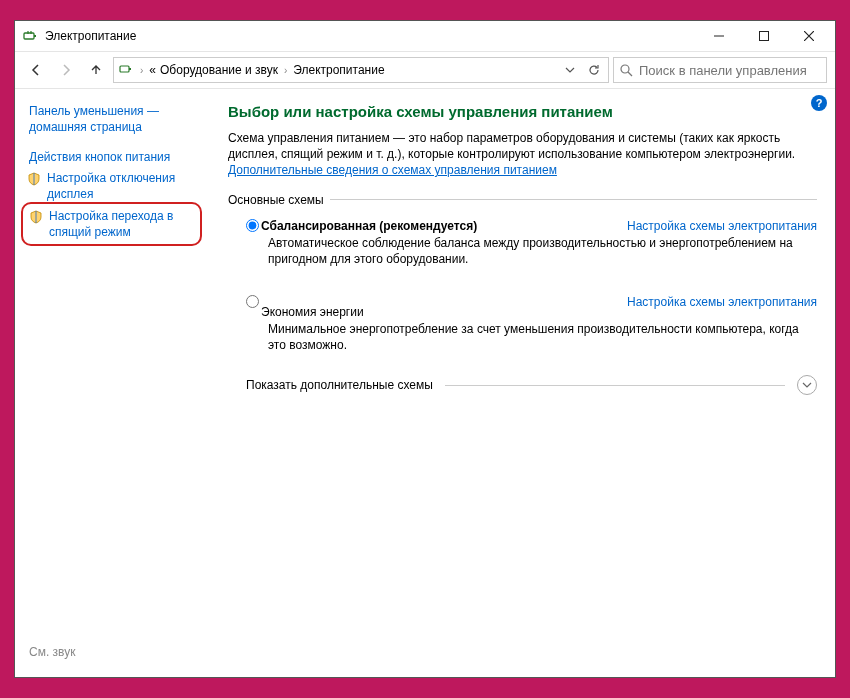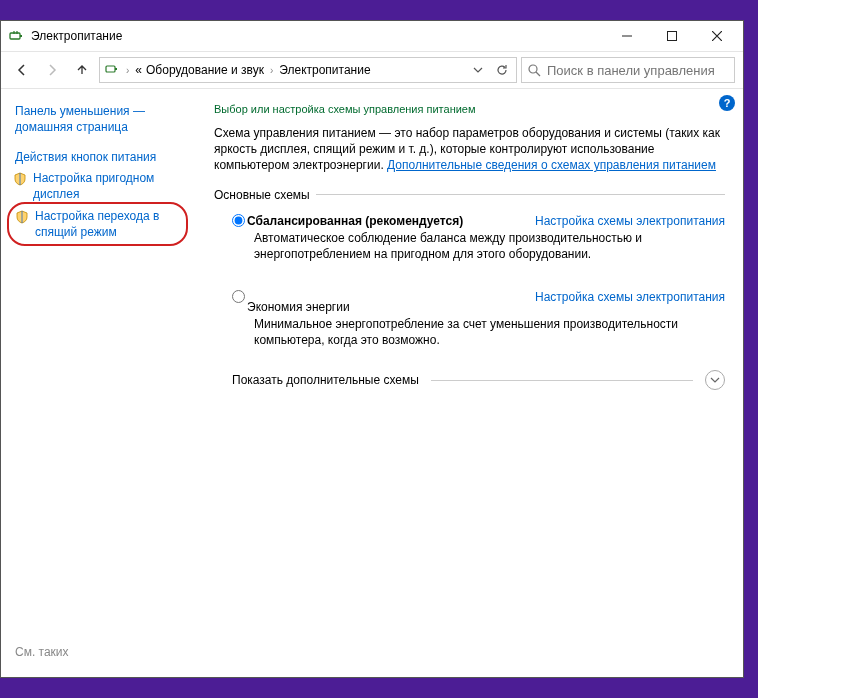--- a/index.html
+++ b/index.html
@@ -4,25 +4,25 @@
 <style>
   html, body {
     margin: 0;
     padding: 0;
     font-family: "Segoe UI", Arial, sans-serif;
     font-size: 12px;
     background: #fff;
     color: #000;
   }
   .window {
-    width: 758px;
+    width: 850px;
     height: 698px;
     box-sizing: border-box;
-    padding: 20px 14px 20px 0;
-    background: #4c1d95;
+    padding: 20px 14px 20px 14px;
+    background: #be185d;
   }
   .inner {
     width: 100%;
     height: 100%;
     border: 1px solid #555;
     box-sizing: border-box;
     display: flex;
     flex-direction: column;
     background: #fff;
   }
@@ -121,37 +121,37 @@
     padding: 4px 2px 10px 2px;
     line-height: 1.35;
   }
   .side-row {
     display:flex; align-items:flex-start; gap:4px;
   }
   .side-row .icon { width:16px; flex:0 0 16px; margin-top:2px; }
   .side-row .txt { flex:1; }
   .highlight {
     border: 2.5px solid #d02020;
-    border-radius: 18px;
+    border-radius: 10px;
     padding: 4px 6px;
     margin-left: -6px;
   }
   .side-spacer { flex: 1; }
   .side-footer-head { color:#888; padding: 6px 2px 8px 2px; }
   
   .main {
     flex: 1;
     box-sizing: border-box;
     padding: 14px 18px 10px 18px;
     overflow: hidden;
   }
   h1.page-title {
     color: #006a2e;
-    font-weight: 400;
-    font-size: 11px;
+    font-weight: 700;
+    font-size: 15px;
     margin: 0 0 10px 0;
   }
   .desc {
     font-size: 12px;
     margin-bottom: 14px;
     line-height: 1.35;
   }
   .desc a { color: #0066cc; text-decoration: underline; }
   .fieldset {
     position: relative;
@@ -282,36 +282,36 @@
 
         <a class="sidelink" href="#">Действия кнопок питания</a>
 
         <div class="side-row">
           <span class="icon">
             <svg width="14" height="14" viewBox="0 0 14 14">
                 <path d="M7 1l5 2v4c0 3-2 5-5 6-3-1-5-3-5-6V3l5-2z" fill="#ffd36e" stroke="#c28a00" stroke-width="0.8"></path>
                 <path d="M7 1v12" stroke="#1e66c7" stroke-width="0.8"></path>
               </svg>
           </span>
-          <a class="sidelink txt" href="#" style="padding:0;">Настройка пригодном дисплея</a>
+          <a class="sidelink txt" href="#" style="padding:0;">Настройка отключения дисплея</a>
         </div>
 
         <div class="side-row highlight">
           <span class="icon">
             <svg width="14" height="14" viewBox="0 0 14 14">
                 <path d="M7 1l5 2v4c0 3-2 5-5 6-3-1-5-3-5-6V3l5-2z" fill="#ffd36e" stroke="#c28a00" stroke-width="0.8"></path>
                 <path d="M7 1v12" stroke="#1e66c7" stroke-width="0.8"></path>
               </svg>
           </span>
           <a class="sidelink txt" href="#" style="padding:0;">Настройка перехода в спящий режим</a>
         </div>
 
         <div class="side-spacer"></div>
 
-        <div class="side-footer-head">См. таких</div>
+        <div class="side-footer-head">См. звук</div>
       </div>
 
       <div class="main">
         <h1 class="page-title">Выбор или настройка схемы управления питанием</h1>
         <div class="desc">
           <span>Схема управления питанием — это набор параметров оборудования и системы (таких как яркость дисплея, спящий режим и т. д.), которые контролируют использование компьютером электроэнергии. </span><a href="#">Дополнительные сведения о схемах управления питанием</a>
         </div>
 
         <div class="fieldset">
           <div class="legend">

